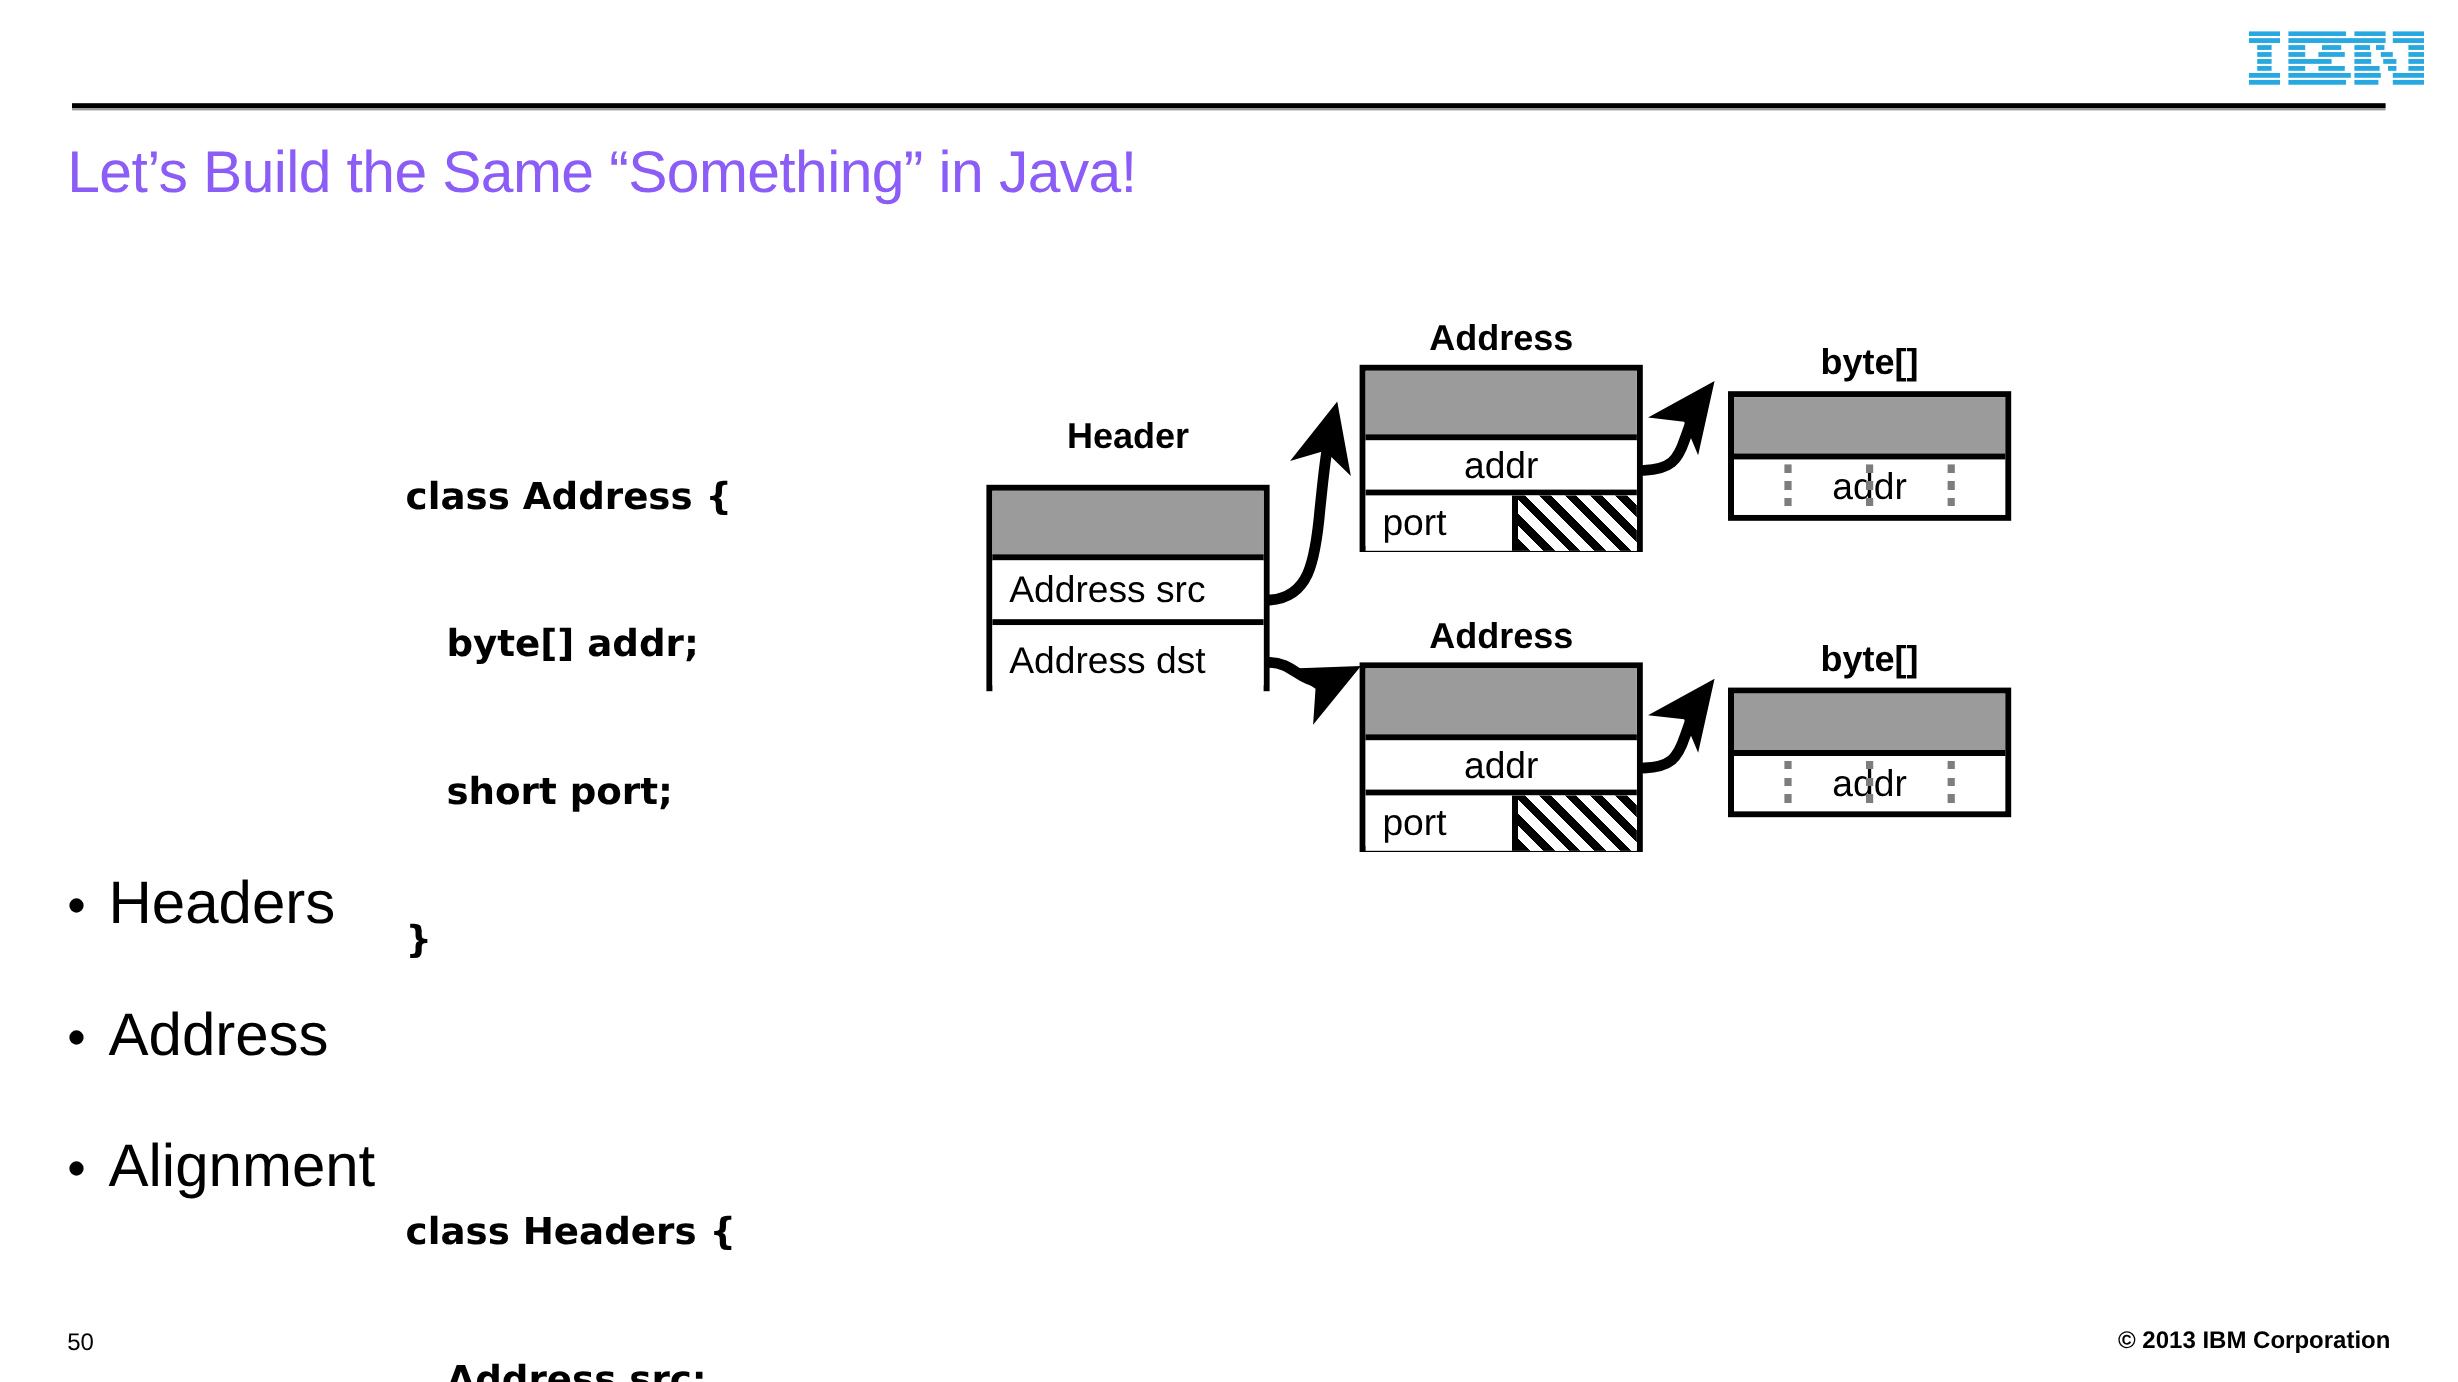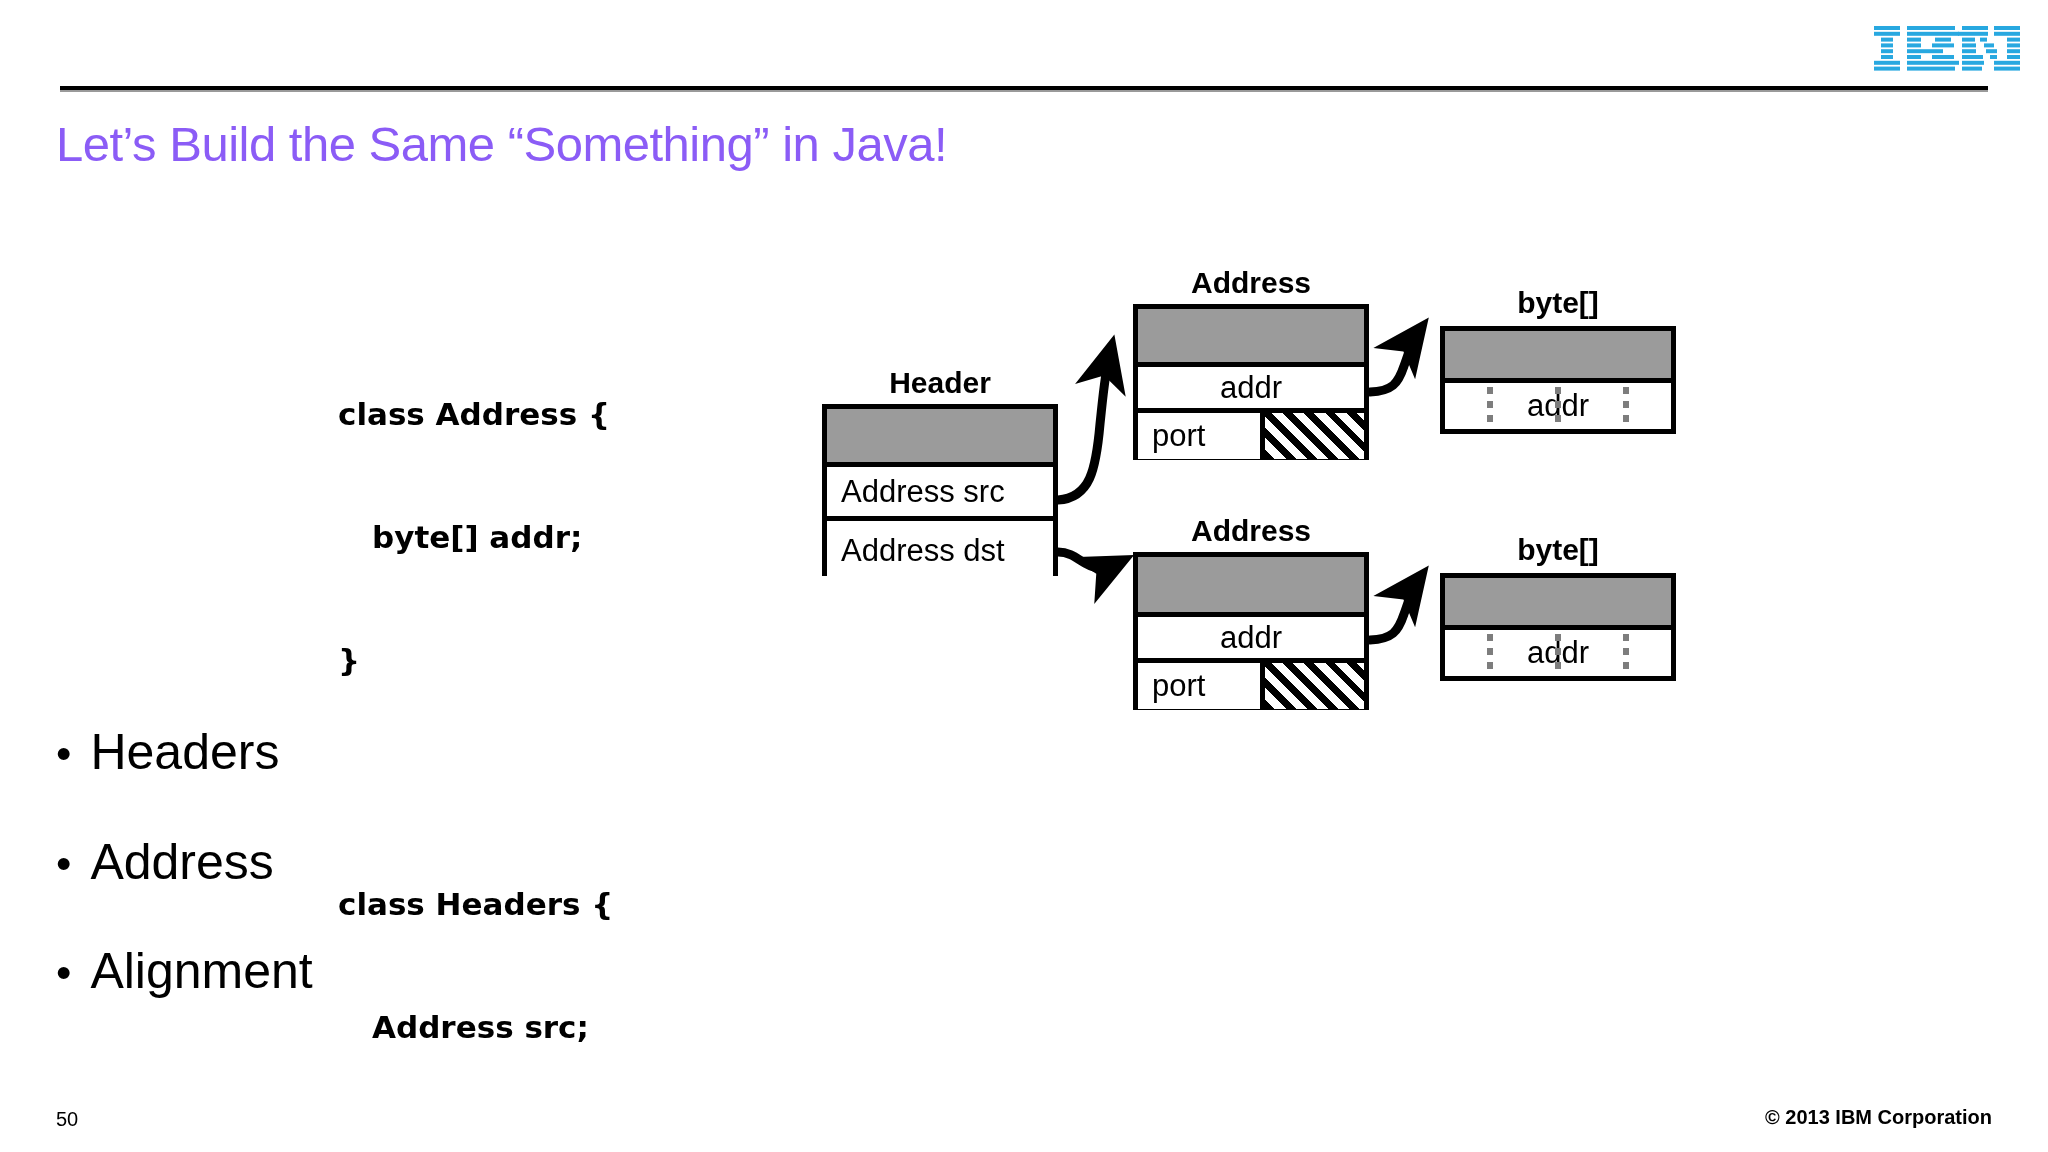--- a/index.html
+++ b/index.html
@@ -162,31 +162,32 @@
 </div>
 
 <div id="header-rule"></div>
 <div id="header-rule-shadow"></div>
 
 <div id="slide-title">Let’s Build the Same “Something” in Java!</div>
 
 <div id="code-block">
   <span class="cl">class Address {</span>
   <span class="cl indent">byte[] addr;</span>
+  <span class="cl indent">short port;</span>
   <span class="cl">}</span>
   <span class="gap"></span>
   <span class="cl">class Headers {</span>
   <span class="cl indent">Address src;</span>
   
   
 </div>
 
 <div id="diagram">
 
-  <div class="box-label" style="left:822px;top:368px;width:236px;">Header</div>
+  <div class="box-label" style="left:822px;top:349px;width:236px;">Header</div>
 
   <div class="objbox" style="left:822px;top:404px;width:236px;height:172px;">
     <div class="band-gray" style="height:58px;"></div>
     <div class="fieldrow sep left" style="height:54px;">Address src</div>
     <div class="fieldrow left" style="height:60px;">Address dst</div>
   </div>
 
   <div class="box-label" style="left:1133px;top:268px;width:236px;">Address</div>
 
   <div class="objbox" style="left:1133px;top:304px;width:236px;height:156px;">

